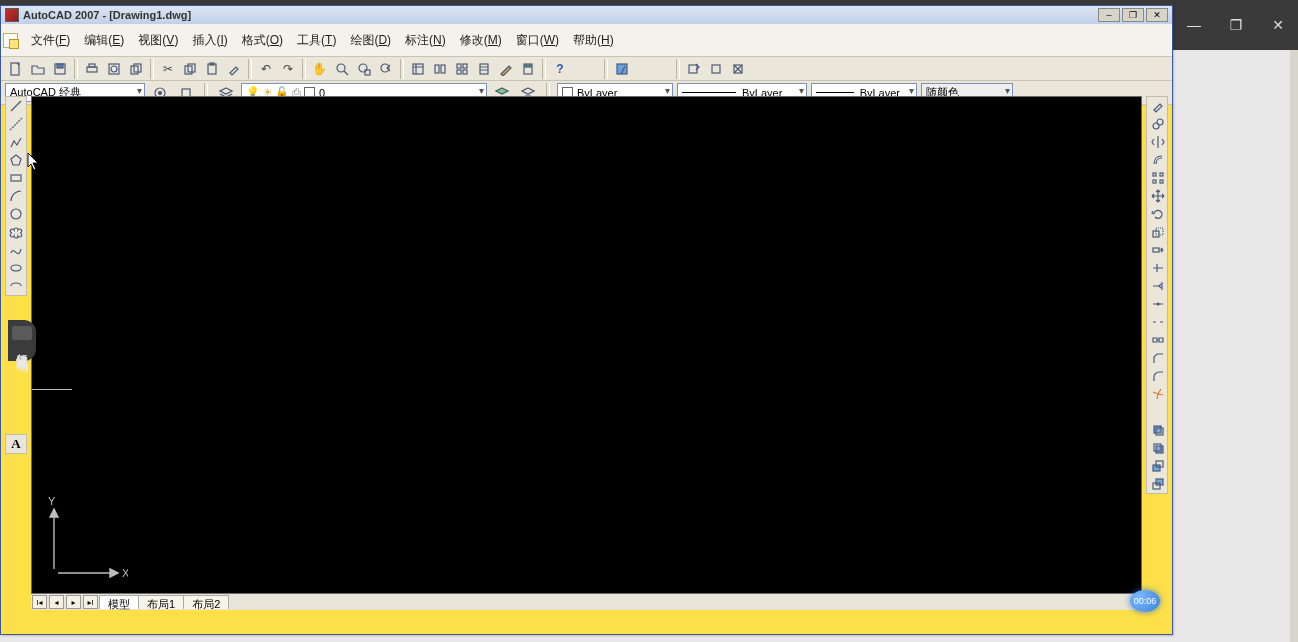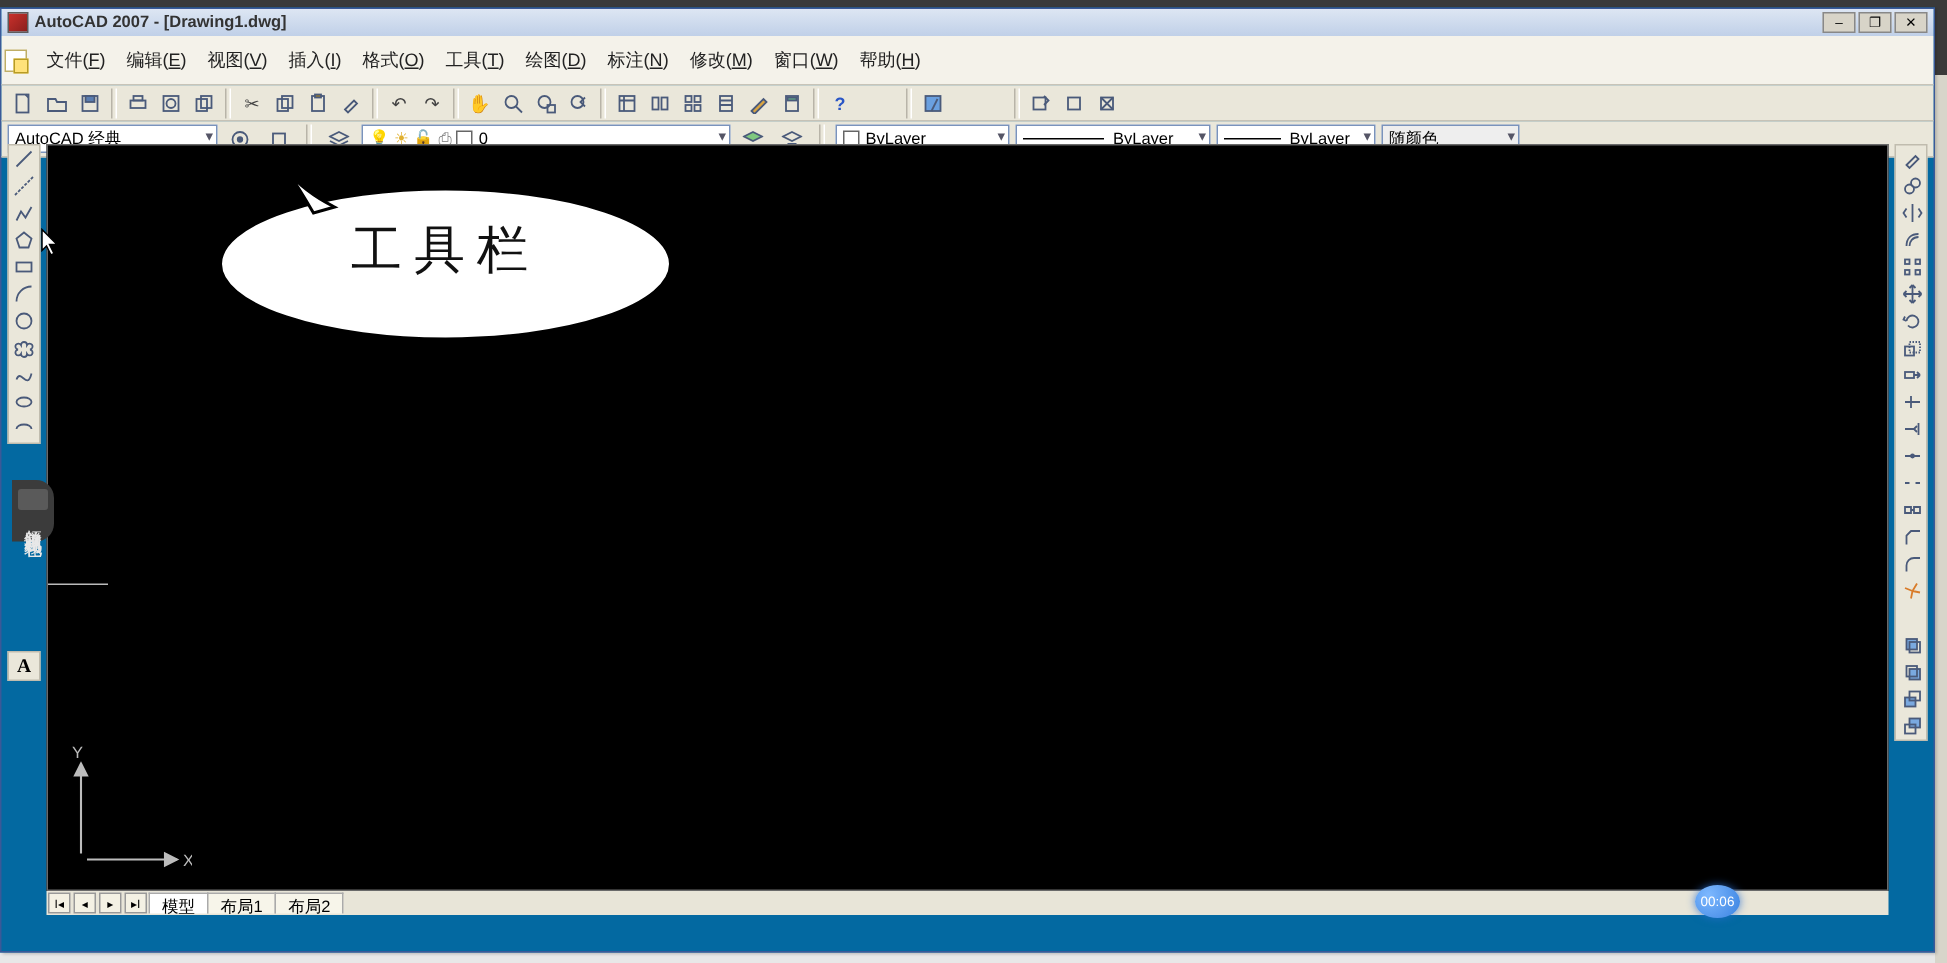--- a/index.html
+++ b/index.html
@@ -6,21 +6,21 @@
 html,body { width:1298px; height:642px; overflow:hidden; background:#d4d0c8; }
 #root { position:relative; width:1298px; height:642px; background:#e8e8e8; }
 
 
 .player-bar { position:absolute; top:0; left:0; right:0; height:50px; background:#3a3a3a; z-index:5; display:flex; align-items:center; justify-content:center; }
 .player-title { color:#e6e6e6; font-size:18px; letter-spacing:2px; }
 .player-ctrls { position:absolute; right:6px; top:0; height:50px; display:flex; align-items:center; gap:14px; }
 .player-btn { width:28px; height:28px; display:flex; align-items:center; justify-content:center; color:#ddd; cursor:pointer; font-size:14px; }
 
 
-.cad-window { position:absolute; left:0; top:5px; width:1290px; height:630px; background:#0369a1; border:1px solid #3b5998; box-shadow:1px 1px 2px rgba(0,0,0,.2); z-index:10; }
+.cad-window { position:absolute; left:0; top:5px; width:1173px; height:630px; background:#fde047; border:1px solid #3b5998; box-shadow:1px 1px 2px rgba(0,0,0,.2); z-index:10; }
 
 
 .cad-title { height:18px; background:linear-gradient(#dde6f3,#c0d0e8); display:flex; align-items:center; padding:0 4px; font-size:11px; }
 .cad-title .icon { width:14px; height:14px; margin-right:4px; background:linear-gradient(135deg,#c9302c,#8a1f1c); border:1px solid #5c5c5c; }
 .cad-title .lbl { font-weight:bold; color:#333; }
 .cad-title .spacer { flex:1; }
 .cad-title .wbtn { width:22px; height:14px; margin-left:2px; background:#d8d4c8; border:1px solid #888; display:flex; align-items:center; justify-content:center; font-size:9px; cursor:pointer; }
 
 
 .menubar { height:18px; background:#f4f2ea; display:flex; align-items:center; padding:16px 2px; border-bottom:1px solid #c8c4b8; }
@@ -532,27 +532,20 @@
       <path d="M12 76 H76"></path>
           <path d="M68 72 L76 76 L68 80 Z" style="fill:#bcbcbc"></path>
       <path d="M12 76 V12"></path>
           <path d="M8 20 L12 12 L16 20 Z" style="fill:#bcbcbc"></path>
       <rect x="8" y="72" width="8" height="8"></rect>
       <text x="80" y="80">X</text>
       <text x="6" y="8">Y</text>
     </svg>
   </div>
 
-  <div class="callout">
-    <svg viewBox="0 0 316 120">
-      <ellipse cx="158" cy="62" rx="150" ry="50" fill="#fff" stroke="#000" stroke-width="2"></ellipse>
-      <path d="M70 28 Q56 4 48 -6 Q60 12 84 24 Z" fill="#fff" stroke="#000" stroke-width="2"></path>
-    </svg>
-    <div class="callout-text">工具栏</div>
-  </div>
 
   <svg class="cursor-ptr" viewBox="0 0 14 20">
     <path d="M1 1 L1 15 L4 12 L7 18 L9 17 L6 11 L11 11 Z" fill="#fff" stroke="#000" stroke-width="1"></path>
   </svg>
 
   <div class="tabs">
     <div class="nav">I◂</div>
     <div class="nav">◂</div>
     <div class="nav">▸</div>
     <div class="nav">▸I</div>

